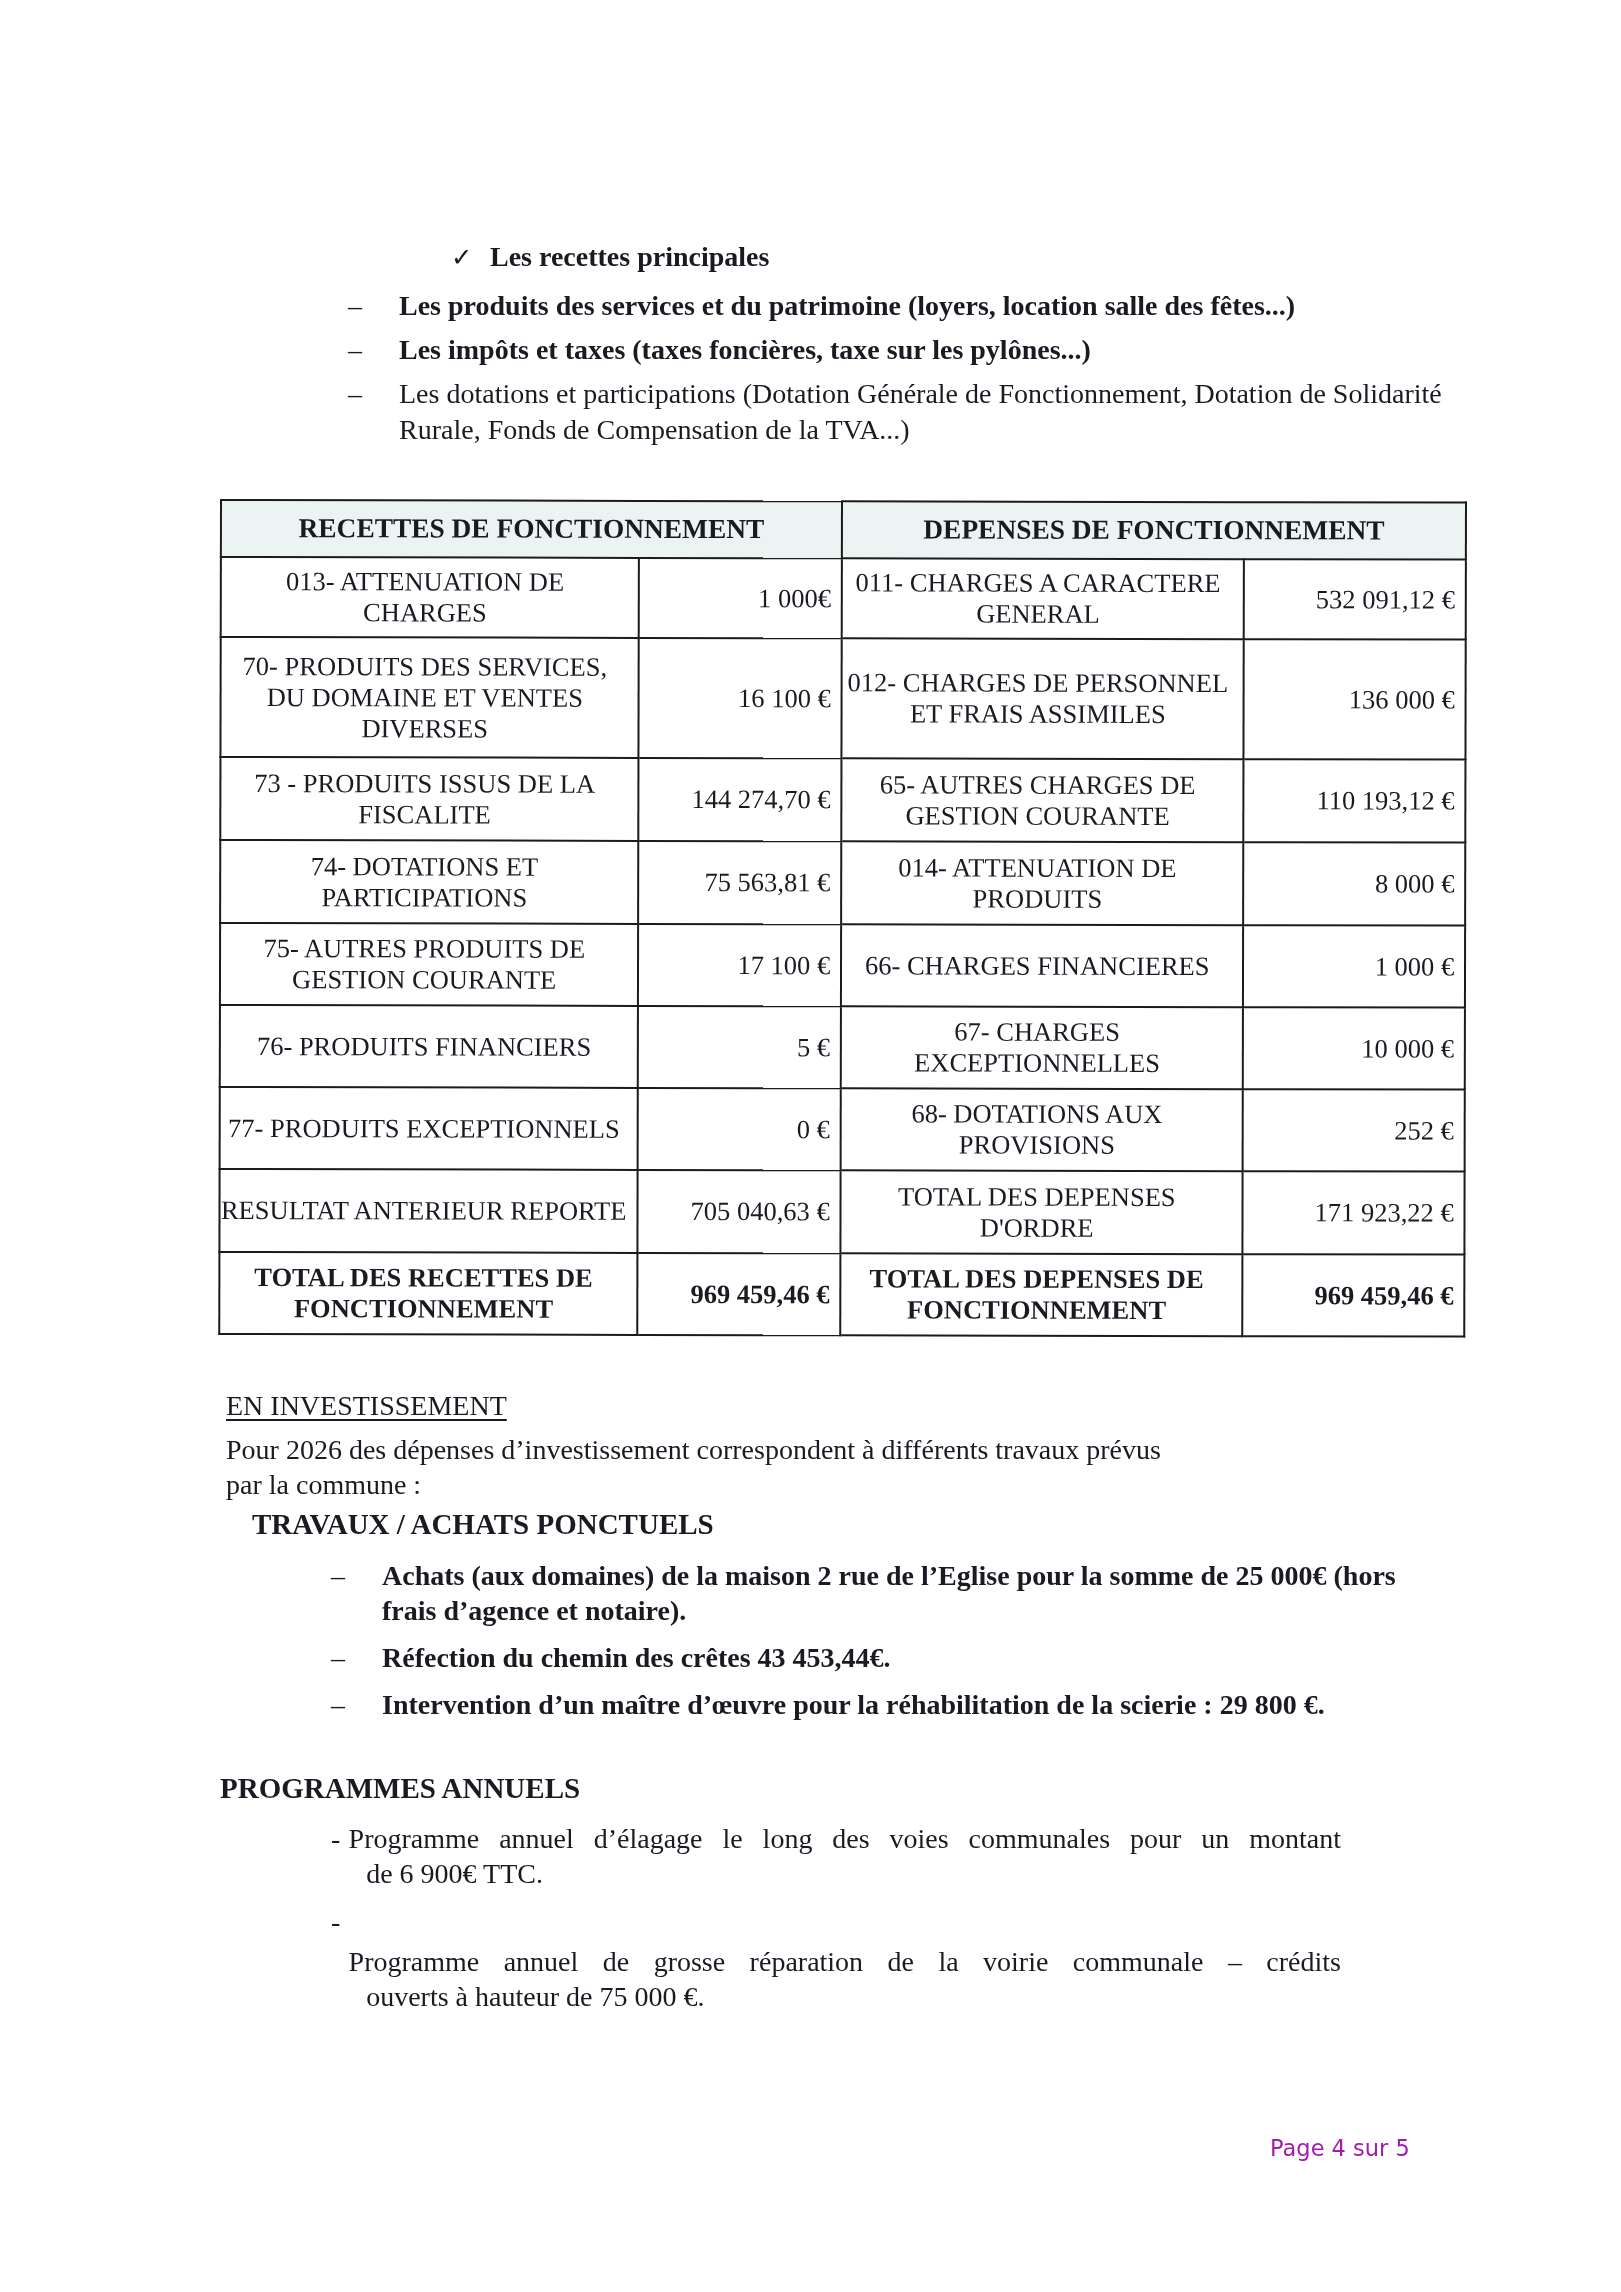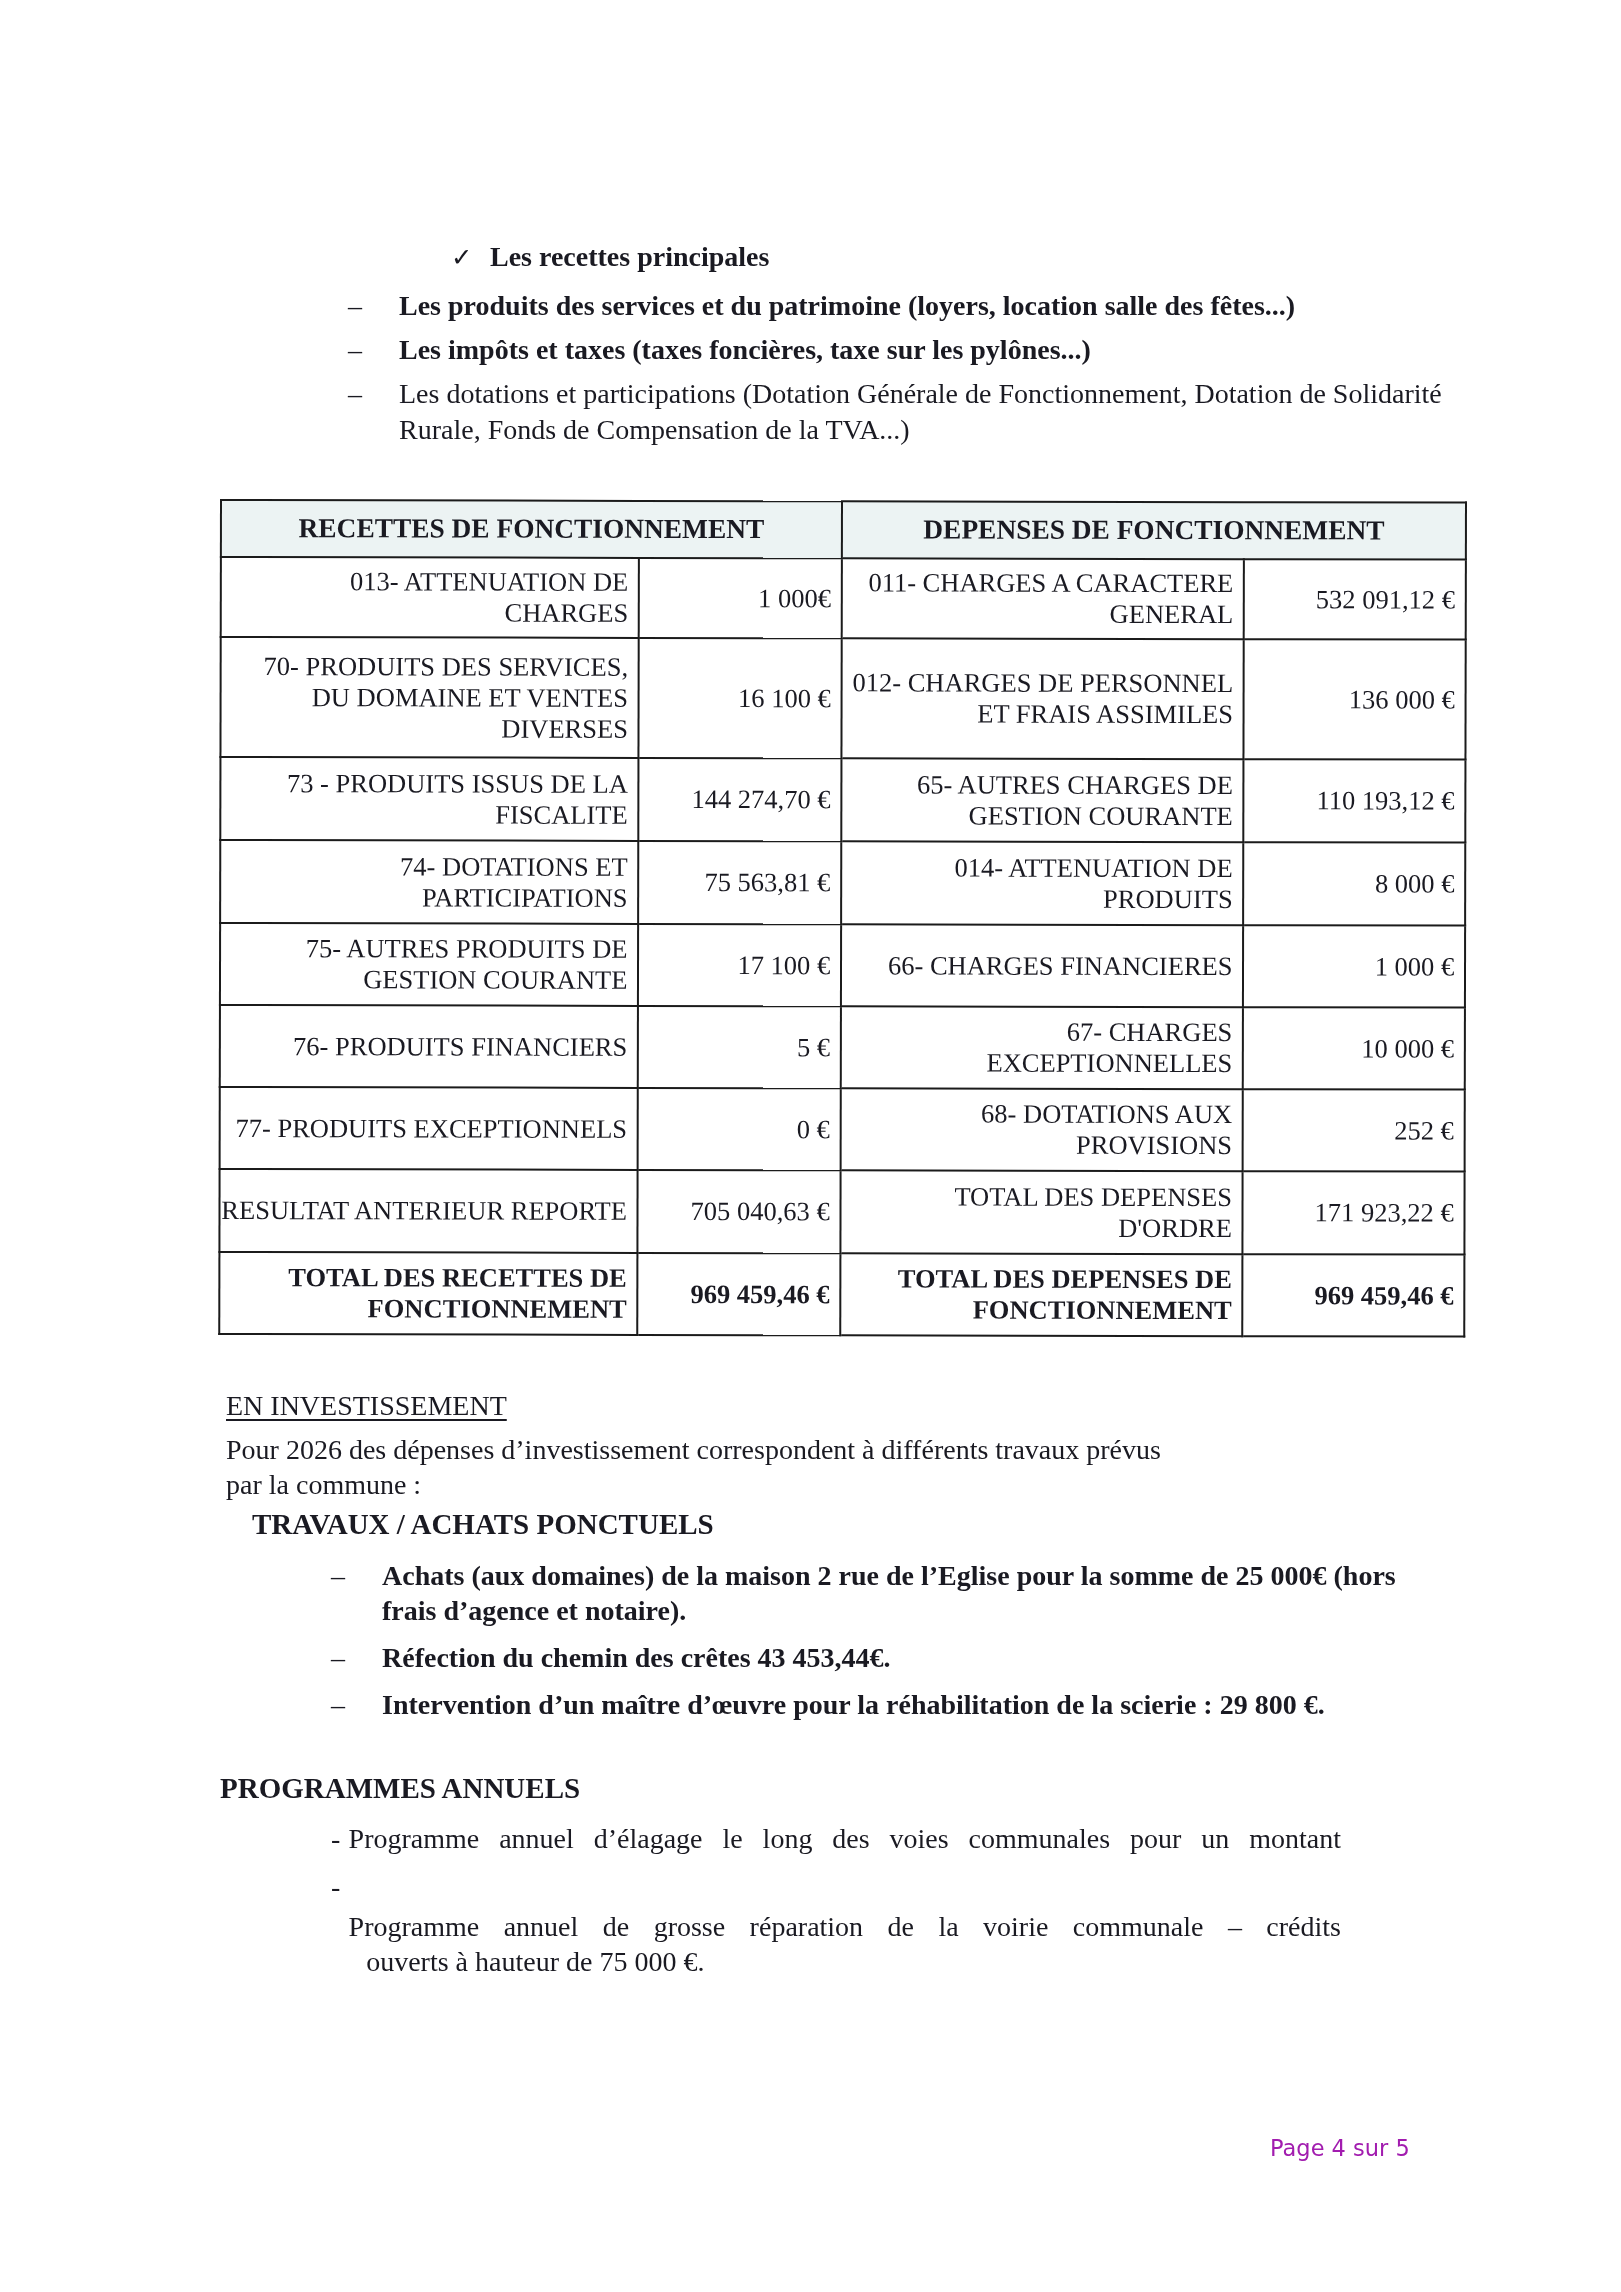--- a/index.html
+++ b/index.html
@@ -23,21 +23,21 @@
     position: absolute; left: 220px; top: 499px; width: 1247px;
     border-collapse: collapse; font-size: 26.5px; line-height: 31px;
     transform: rotate(0.12deg); transform-origin: top left;
   }
   table.budget td, table.budget th {
     border: 2.5px solid #1b1b1b; padding: 0 9.8px; vertical-align: middle;
   }
   table.budget th {
     background: #ecf3f3; font-weight: bold; font-size: 27.4px; height: 51px; text-align: center;
   }
-  table.budget td.label { text-align: right; padding-left: 0; margin-left: 6px; }
+  table.budget td.label { text-align: center; padding-left: 0; margin-left: 6px; }
   table.budget td.amount { text-align: right; white-space: nowrap; border-radius: 9px; }
   table.budget tr.total td { font-weight: bold; }
 
   .inv-title { left: 226px; top: 1390px; font-size: 28px; text-decoration: underline; text-underline-offset: 3.9px; }
   .inv-intro { left: 226px; top: 1432px; width: 1127px; font-size: 28px; line-height: 35px; }
   .h-bold { font-size: 29px; font-weight: bold; white-space: nowrap; }
   .travaux-title { left: 226px; top: 1508px; margin-left: 26px; }
   .travaux-list { left: 331px; top: 1558px; width: 1098px; font-size: 28px; line-height: 35px; }
   .travaux-list .dash-item { margin-bottom: 11.8px; }
   .prog-title { left: 220px; top: 1772px; }
@@ -164,20 +164,21 @@
     <span class="txt">Intervention d’un maître d’œuvre pour la réhabilitation de la scierie : 29 800 €.</span>
   </div>
 </div>
 
 <div class="abs h-bold prog-title">PROGRAMMES ANNUELS</div>
 <div class="abs prog-list">
   <div class="prog-item">
     <span class="dash">-</span>
     <span class="txt">
       <span style="display:block;text-align:justify;text-align-last:justify;">Programme annuel d’élagage le long des voies communales pour un montant</span>
+      <span class="cont">de 6 900€ TTC.</span>
     </span>
   </div>
   <div class="prog-item">
     <span class="dash">-</span>
     <span class="txt">
       <span style="display:block;text-align:justify;text-align-last:justify;margin-top:40px;">Programme annuel de grosse réparation de la voirie communale – crédits</span>
       <span class="cont">ouverts à hauteur de 75 000 €.</span>
     </span>
   </div>
 </div>

